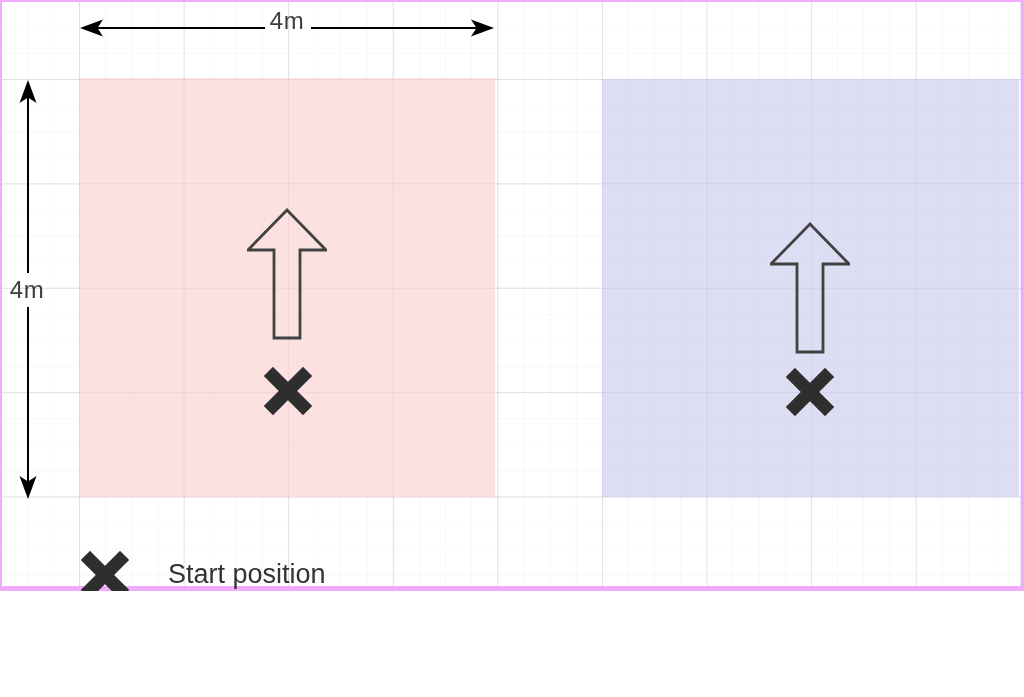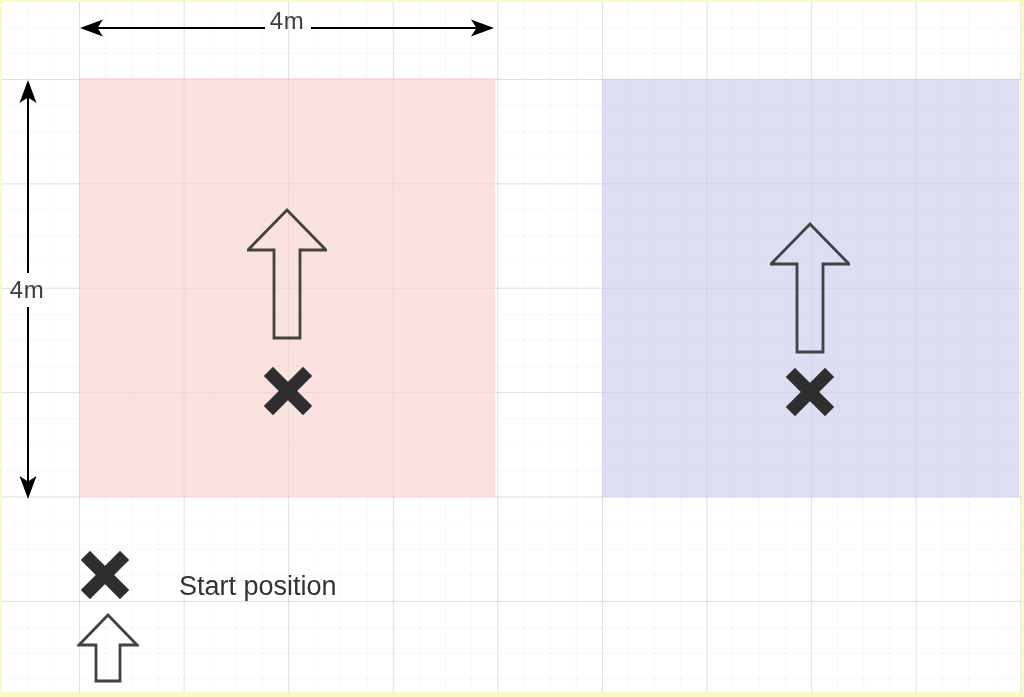--- a/index.html
+++ b/index.html
@@ -1,19 +1,19 @@
 <!DOCTYPE html>
 <html><head>
 <meta charset="utf-8">
 <style>
   html,body{margin:0;padding:0;background:#fff;}
   .screen{
     position:relative;
-    width:1024px;height:697px;
-    background:#fef9c3;
+    width:1024px;height:591px;
+    background:#f0abfc;
     overflow:hidden;
     font-family:"Liberation Sans","DejaVu Sans",sans-serif;
   }
   .grid{
     position:absolute;
     left:2px;top:2px;right:3px;bottom:5px;
     background-color:#ffffff;
     background-image:
       linear-gradient(to right, rgba(0,0,0,0.10) 1px, transparent 1px),
       linear-gradient(to bottom, rgba(0,0,0,0.10) 1px, transparent 1px),
@@ -36,22 +36,22 @@
   .dim-v{left:13px;top:79px;width:30px;height:421px;}
   .dim-v .dim-label{left:-16px;width:60px;top:196px;line-height:30px;}
   .shape{position:absolute;}
   .arrow-red{left:247px;top:208px;}
   .arrow-blue{left:770px;top:222px;}
   .x-red{left:264px;top:367px;}
   .x-blue{left:786px;top:368px;}
   .legend-x{left:81px;top:551px;}
   .legend-arrow{left:77px;top:613px;}
   .legend-label{
-    position:absolute;left:179px;
-    font-size:27px;line-height:32px;color:#333333;margin-top:12px;
+    position:absolute;left:168px;
+    font-size:27px;line-height:32px;color:#333333;
   }
   .legend-label-1{top:558px;}
   .legend-label-2{top:635px;}
 </style>
 </head>
 <body>
 
 <div class="screen">
   <div class="grid"></div>
 

